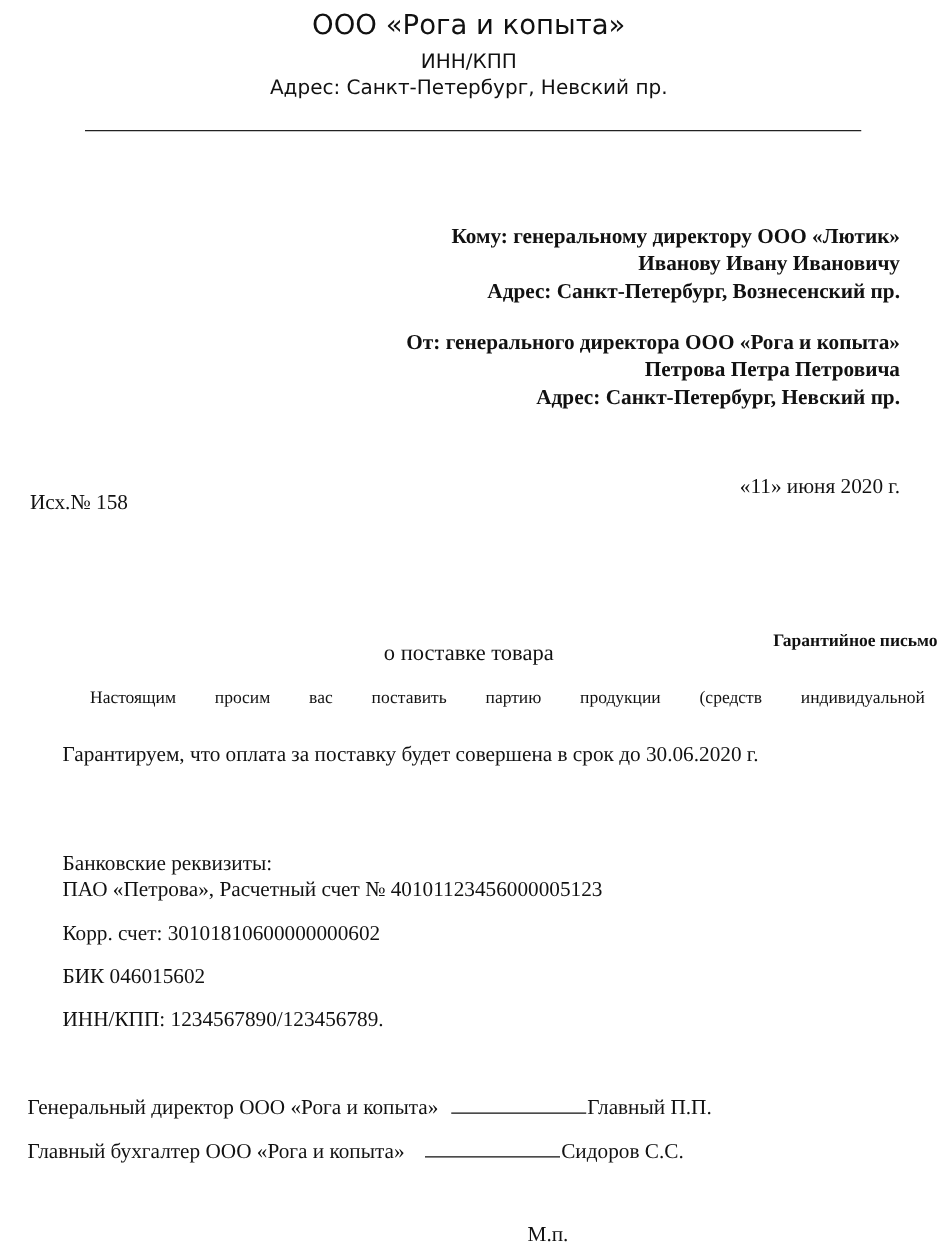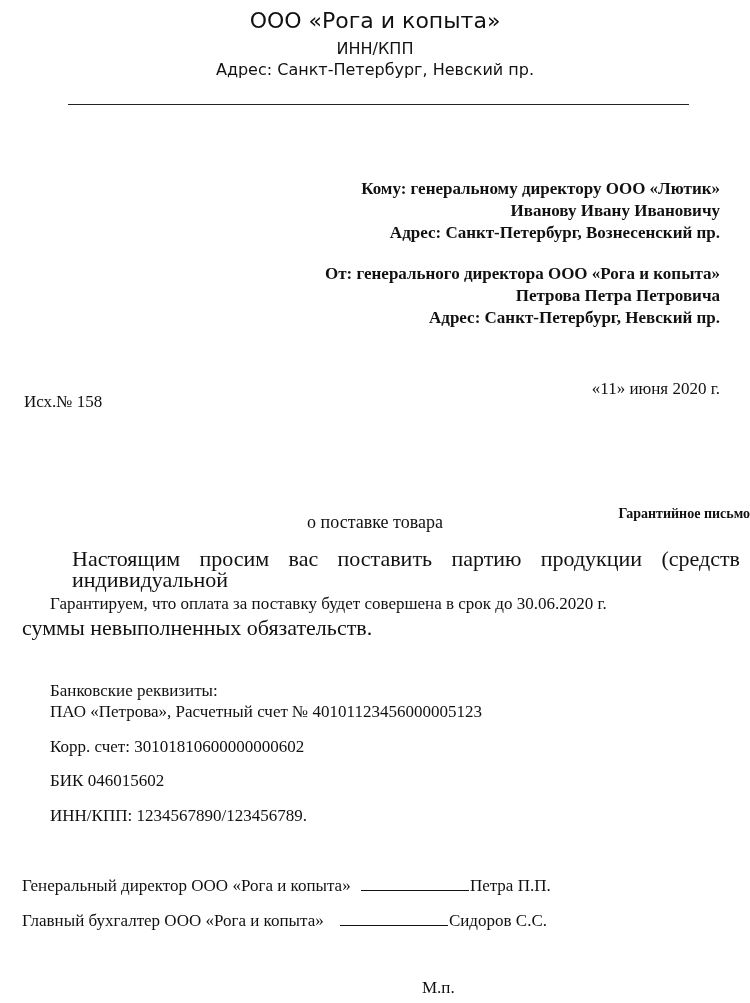--- a/index.html
+++ b/index.html
@@ -11,21 +11,21 @@
     .right { right: 30px; text-align: right; }
     .bold { font-weight: bold; margin-top: 29px; }
 
     #company-name { top: 8px; font-size: 22px; }
     #company-inn { top: 39px; font-size: 16px; }
     #company-addr { top: 60px; font-size: 16px; }
     #header-rule { position: absolute; left: 68px; width: 621px; top: 104px; height: 0; border-top: 1.5px solid #222; }
 
     .recipient { font-size: 17px; }
     .body-text { font-size: 17px; }
-    .para-block { position: absolute; left: 48px; width: 690px; font-size: 22px; line-height: 21px; text-align: justify; white-space: normal; }
+    .para-block { position: absolute; left: 48px; width: 690px; font-size: 14px; line-height: 21px; text-align: justify; white-space: normal; }
     .para-block .line { display: block; text-align-last: justify; }
     .para-block .line.last { text-align-last: left; }
     .sig-line { display: inline-block; width: 108px; border-bottom: 1px solid #111; height: 14px; vertical-align: baseline; margin: 0 1px; }
   </style>
 </head>
 <body>
 
 <div id="company-name" class="abs sans center">ООО «Рога и копыта»</div>
 <div id="company-inn" class="abs sans center">ИНН/КПП</div>
 <div id="company-addr" class="abs sans center">Адрес: Санкт-Петербург, Невский пр.</div>
@@ -43,31 +43,30 @@
 <div class="abs serif body-text" style="top:379px; right:30px;">«11» июня 2020 г.</div>
 
 <div class="abs serif bold center" style="top:477px; font-size:14px;text-align:right;">Гарантийное письмо</div>
 <div class="abs serif center" style="top:512px; font-size:18px;">о поставке товара</div>
 
 <div class="para-block serif" style="top:548px; left:22px; width:718px;">
   <span class="line" style="padding-left:50px;">Настоящим просим вас поставить партию продукции (средств индивидуальной</span>
 </div>
 <div class="abs serif body-text" style="top:594px; left:50px;">Гарантируем, что оплата за поставку будет совершена в срок до 30.06.2020 г.</div>
 <div class="para-block serif" style="top:617px; left:22px; width:718px;">
-  <span class="line last">суммы невыполненных обязательств.</span>
 </div>
 
 <div class="abs serif body-text" style="top:681px; left:50px;">Банковские реквизиты:</div>
 <div class="abs serif body-text" style="top:702px; left:50px;">ПАО «Петрова», Расчетный счет № 40101123456000005123</div>
 <div class="abs serif body-text" style="top:737px; left:50px;">Корр. счет: 30101810600000000602</div>
 <div class="abs serif body-text" style="top:771px; left:50px;">БИК 046015602</div>
 <div class="abs serif body-text" style="top:806px; left:50px;">ИНН/КПП: 1234567890/123456789.</div>
 
 <div class="abs serif body-text" style="top:876px; left:22px;">
   <span>Генеральный директор ООО «Рога и копыта»</span>
-  <span class="sig-line" style="margin-left:6px;"></span><span>Петра П.П.</span>
+  <span class="sig-line" style="margin-left:6px;"></span><span>Главный П.П.</span>
 </div>
 <div class="abs serif body-text" style="top:911px; left:22px;text-align:center;">
   <span>Главный бухгалтер ООО «Рога и копыта»</span>
   <span class="sig-line" style="margin-left:12px;"></span><span>Сидоров С.С.</span>
 </div>
 
 <div class="abs serif body-text" style="top:978px; left:422px;">М.п.</div>
 
 </body></html>

